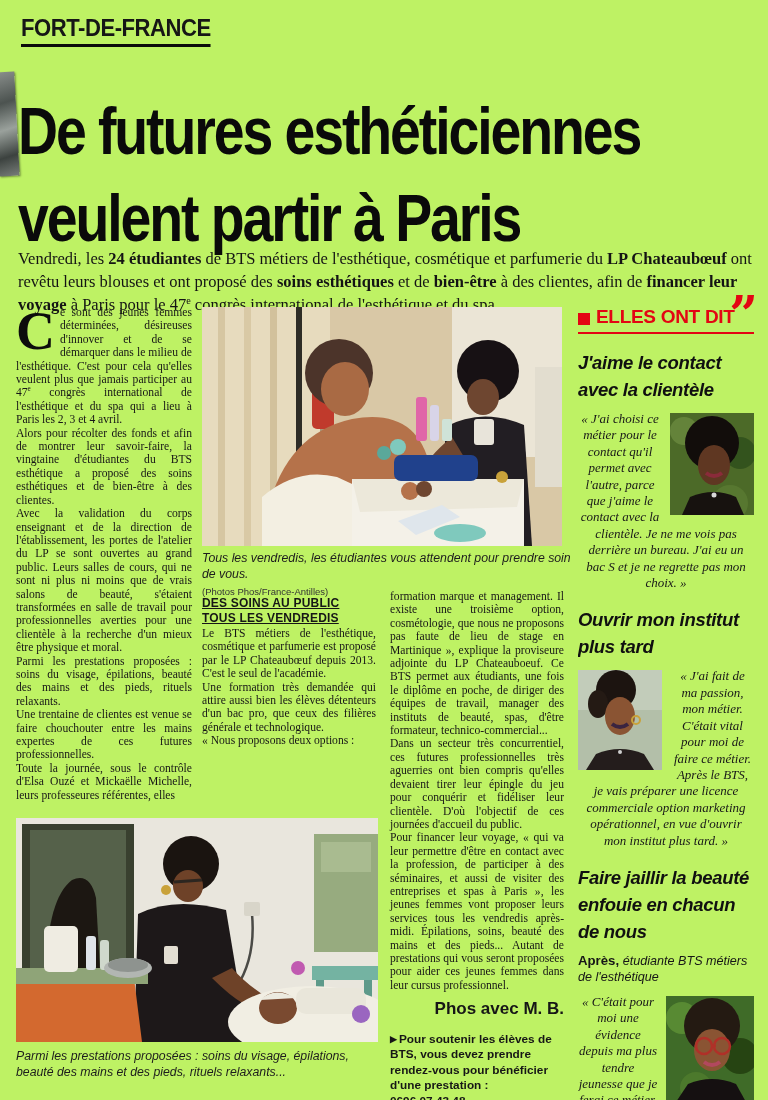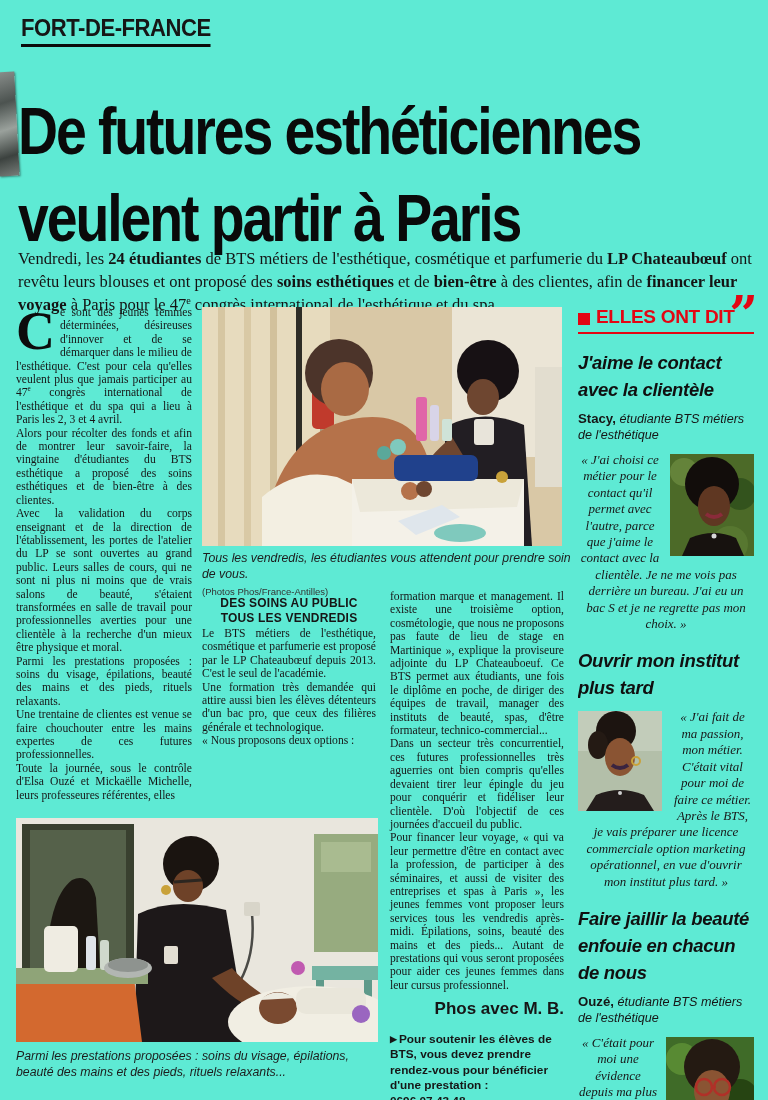--- a/index.html
+++ b/index.html
@@ -1,16 +1,16 @@
 <!DOCTYPE html>
 <html lang="fr" style="--red: #e30613;"><head>
 <meta charset="utf-8">
 <style>
   html,body{margin:0;padding:0;background:#e8e8e8;}
-  .page{position:relative;width:768px;height:1100px;background:#5eead4;overflow:hidden;
+  .page{position:relative;width:768px;height:1100px;background:#bef264;overflow:hidden;
         font-family:"Liberation Serif",serif;color:#161616;}
   .b{font-weight:bold;}
   sup{font-size:0.62em;line-height:0;}
 
   
   .edge-img{position:absolute;left:-3px;top:72px;width:20px;height:104px;
     background:linear-gradient(165deg,#8a8f8c 0%,#4c5350 30%,#9aa19c 55%,#3c423f 80%,#777d79 100%);
     transform:rotate(-3deg);box-shadow:1px 1px 2px rgba(0,0,0,.4);}
   .kicker{position:absolute;left:21px;top:14px;font-family:"Liberation Sans",sans-serif;
     font-weight:bold;font-size:24px;letter-spacing:-0.5px;border-bottom:3px solid #0b0b0b;
@@ -24,21 +24,21 @@
 
   
   .col{position:absolute;text-align:justify;font-size:11.6px;line-height:13.4px;}
   .col p.para{margin:0;}
   .col1{left:16px;top:306px;width:176px;}
   .col2{left:202px;top:590px;width:174px;}
   .col3{left:390px;top:590px;width:174px;}
   .dropcap{float:left;font-weight:bold;font-size:54px;line-height:46px;padding:2px 5px 0 0;
     font-family:"Liberation Serif",serif;color:#0c0c0c;}
   .col-subhead{font-family:"Liberation Sans",sans-serif;font-weight:bold;font-size:12px;
-    line-height:14.5px;letter-spacing:.2px;margin:6px 0 2px;text-align:center;}
+    line-height:14.5px;letter-spacing:.2px;margin:6px 0 2px;text-align:left;text-decoration:underline;}
   .byline{text-align:right;font-family:"Liberation Sans",sans-serif;font-weight:bold;
     font-size:17px;margin-top:10px;}
   .note{margin-top:16px;font-family:"Liberation Sans",sans-serif;font-weight:bold;
     font-size:11.8px;line-height:15.5px;text-align:left;}
   .note .arrow{font-size:9px;vertical-align:1px;margin-right:2px;}
 
   
   .photo{position:absolute;display:block;}
   .photo1{left:202px;top:307px;width:360px;height:239px;}
   .photo2{left:16px;top:818px;width:362px;height:224px;}
@@ -185,21 +185,20 @@
   <div class="caption cap2">Parmi les prestations proposées : soins du visage, épilations, beauté des mains et des pieds, rituels relaxants...</div>
 
   <aside class="sidebar">
     <div class="sb-header">
       <span class="sb-square"></span><span class="sb-title">ELLES ONT DIT</span>
       <span class="sb-quotemark">”</span>
     </div>
 
     <section class="sb-item">
       <h3 class="sb-heading">J'aime le contact avec la clientèle</h3>
-      <p class="sb-who"><span class="sb-name">Stacy,</span> <span class="sb-role">étudiante BTS métiers de l'esthétique</span></p>
       <svg class="portrait fr" width="84" height="102" viewBox="0 0 84 102">
         <rect width="84" height="102" fill="#4c6a28"></rect>
         <circle cx="14" cy="18" r="14" fill="#6a8a3f" opacity=".8"></circle>
         <circle cx="70" cy="40" r="16" fill="#31511c" opacity=".9"></circle>
         <circle cx="60" cy="90" r="18" fill="#5d7d33" opacity=".7"></circle>
         <circle cx="42" cy="30" r="27" fill="#120d0b"></circle>
         <ellipse cx="44" cy="52" rx="16" ry="20" fill="#5f3722"></ellipse>
         <path d="M36 60 Q 44 66 52 60" stroke="#8a2b3a" stroke-width="4" fill="none"></path>
         <path d="M12 102 L 20 84 Q 44 74 66 84 L 74 102 Z" fill="#17120f"></path>
         <circle cx="44" cy="82" r="2.5" fill="#d8d8d8"></circle>
@@ -218,21 +217,21 @@
         <path d="M34 54 Q 42 60 50 54" stroke="#3a2440" stroke-width="4" fill="none"></path>
         <circle cx="58" cy="50" r="4" stroke="#c9a23a" stroke-width="2" fill="none"></circle>
         <path d="M8 100 L 18 84 Q 42 74 66 84 L 76 100 Z" fill="#241d1c"></path>
         <circle cx="42" cy="82" r="2" fill="#cfcfcf"></circle>
       </svg>
       <p class="sb-quote">« J'ai fait de ma passion, mon métier. C'était vital pour moi de faire ce métier. Après le BTS, je vais préparer une licence commerciale option marketing opérationnel, en vue d'ouvrir mon institut plus tard. »</p>
     </section>
 
     <section class="sb-item">
       <h3 class="sb-heading">Faire jaillir la beauté enfouie en chacun de nous</h3>
-      <p class="sb-who"><span class="sb-name">Ouzé,</span> <span class="sb-role">étudiante BTS métiers de l'esthétique</span></p>
+      <p class="sb-who"><span class="sb-name">Après,</span> <span class="sb-role">étudiante BTS métiers de l'esthétique</span></p>
       <svg class="portrait fr" width="88" height="106" viewBox="0 0 88 106">
         <rect width="88" height="106" fill="#3f6b28"></rect>
         <circle cx="16" cy="22" r="16" fill="#5d8f35" opacity=".85"></circle>
         <circle cx="74" cy="60" r="18" fill="#23400f" opacity=".9"></circle>
         <circle cx="30" cy="92" r="16" fill="#527f2d" opacity=".7"></circle>
         <circle cx="46" cy="30" r="28" fill="#241a12"></circle>
         <ellipse cx="46" cy="54" rx="18" ry="21" fill="#8a5433"></ellipse>
         <circle cx="38" cy="50" r="8" stroke="#b03028" stroke-width="2.5" fill="none"></circle>
         <circle cx="56" cy="50" r="8" stroke="#b03028" stroke-width="2.5" fill="none"></circle>
         <path d="M46 50 L 50 50" stroke="#b03028" stroke-width="2"></path>

